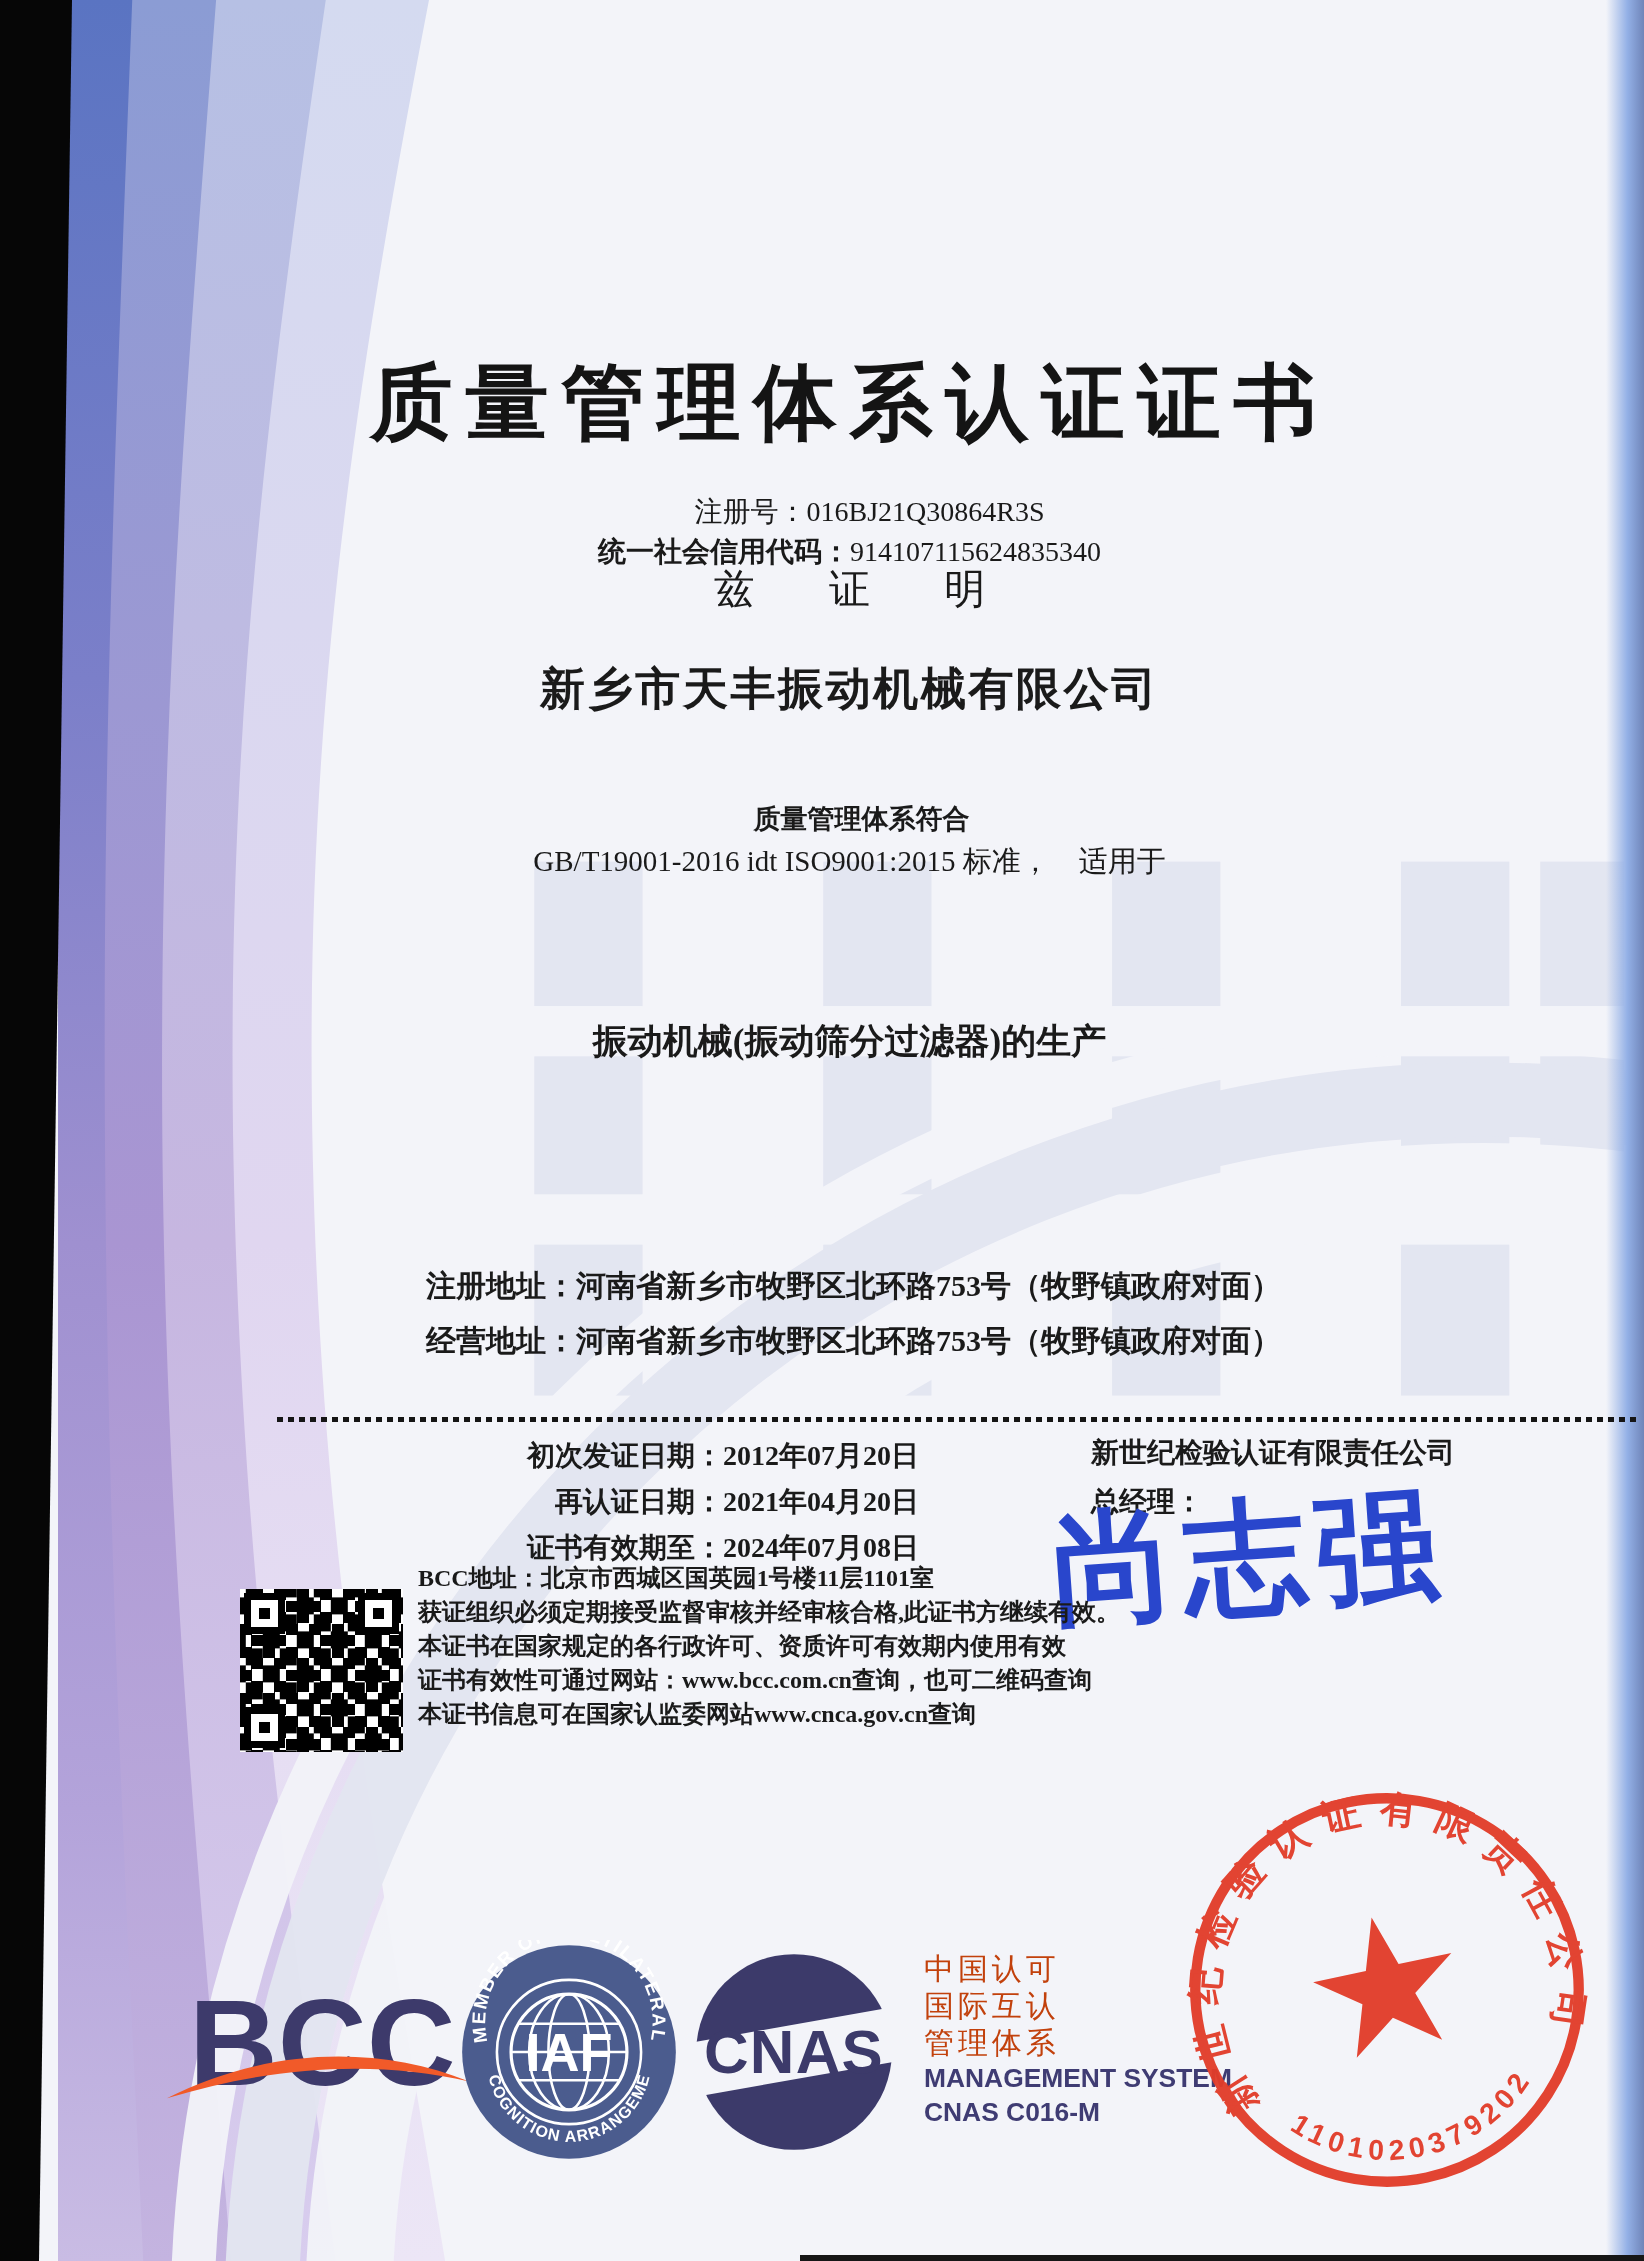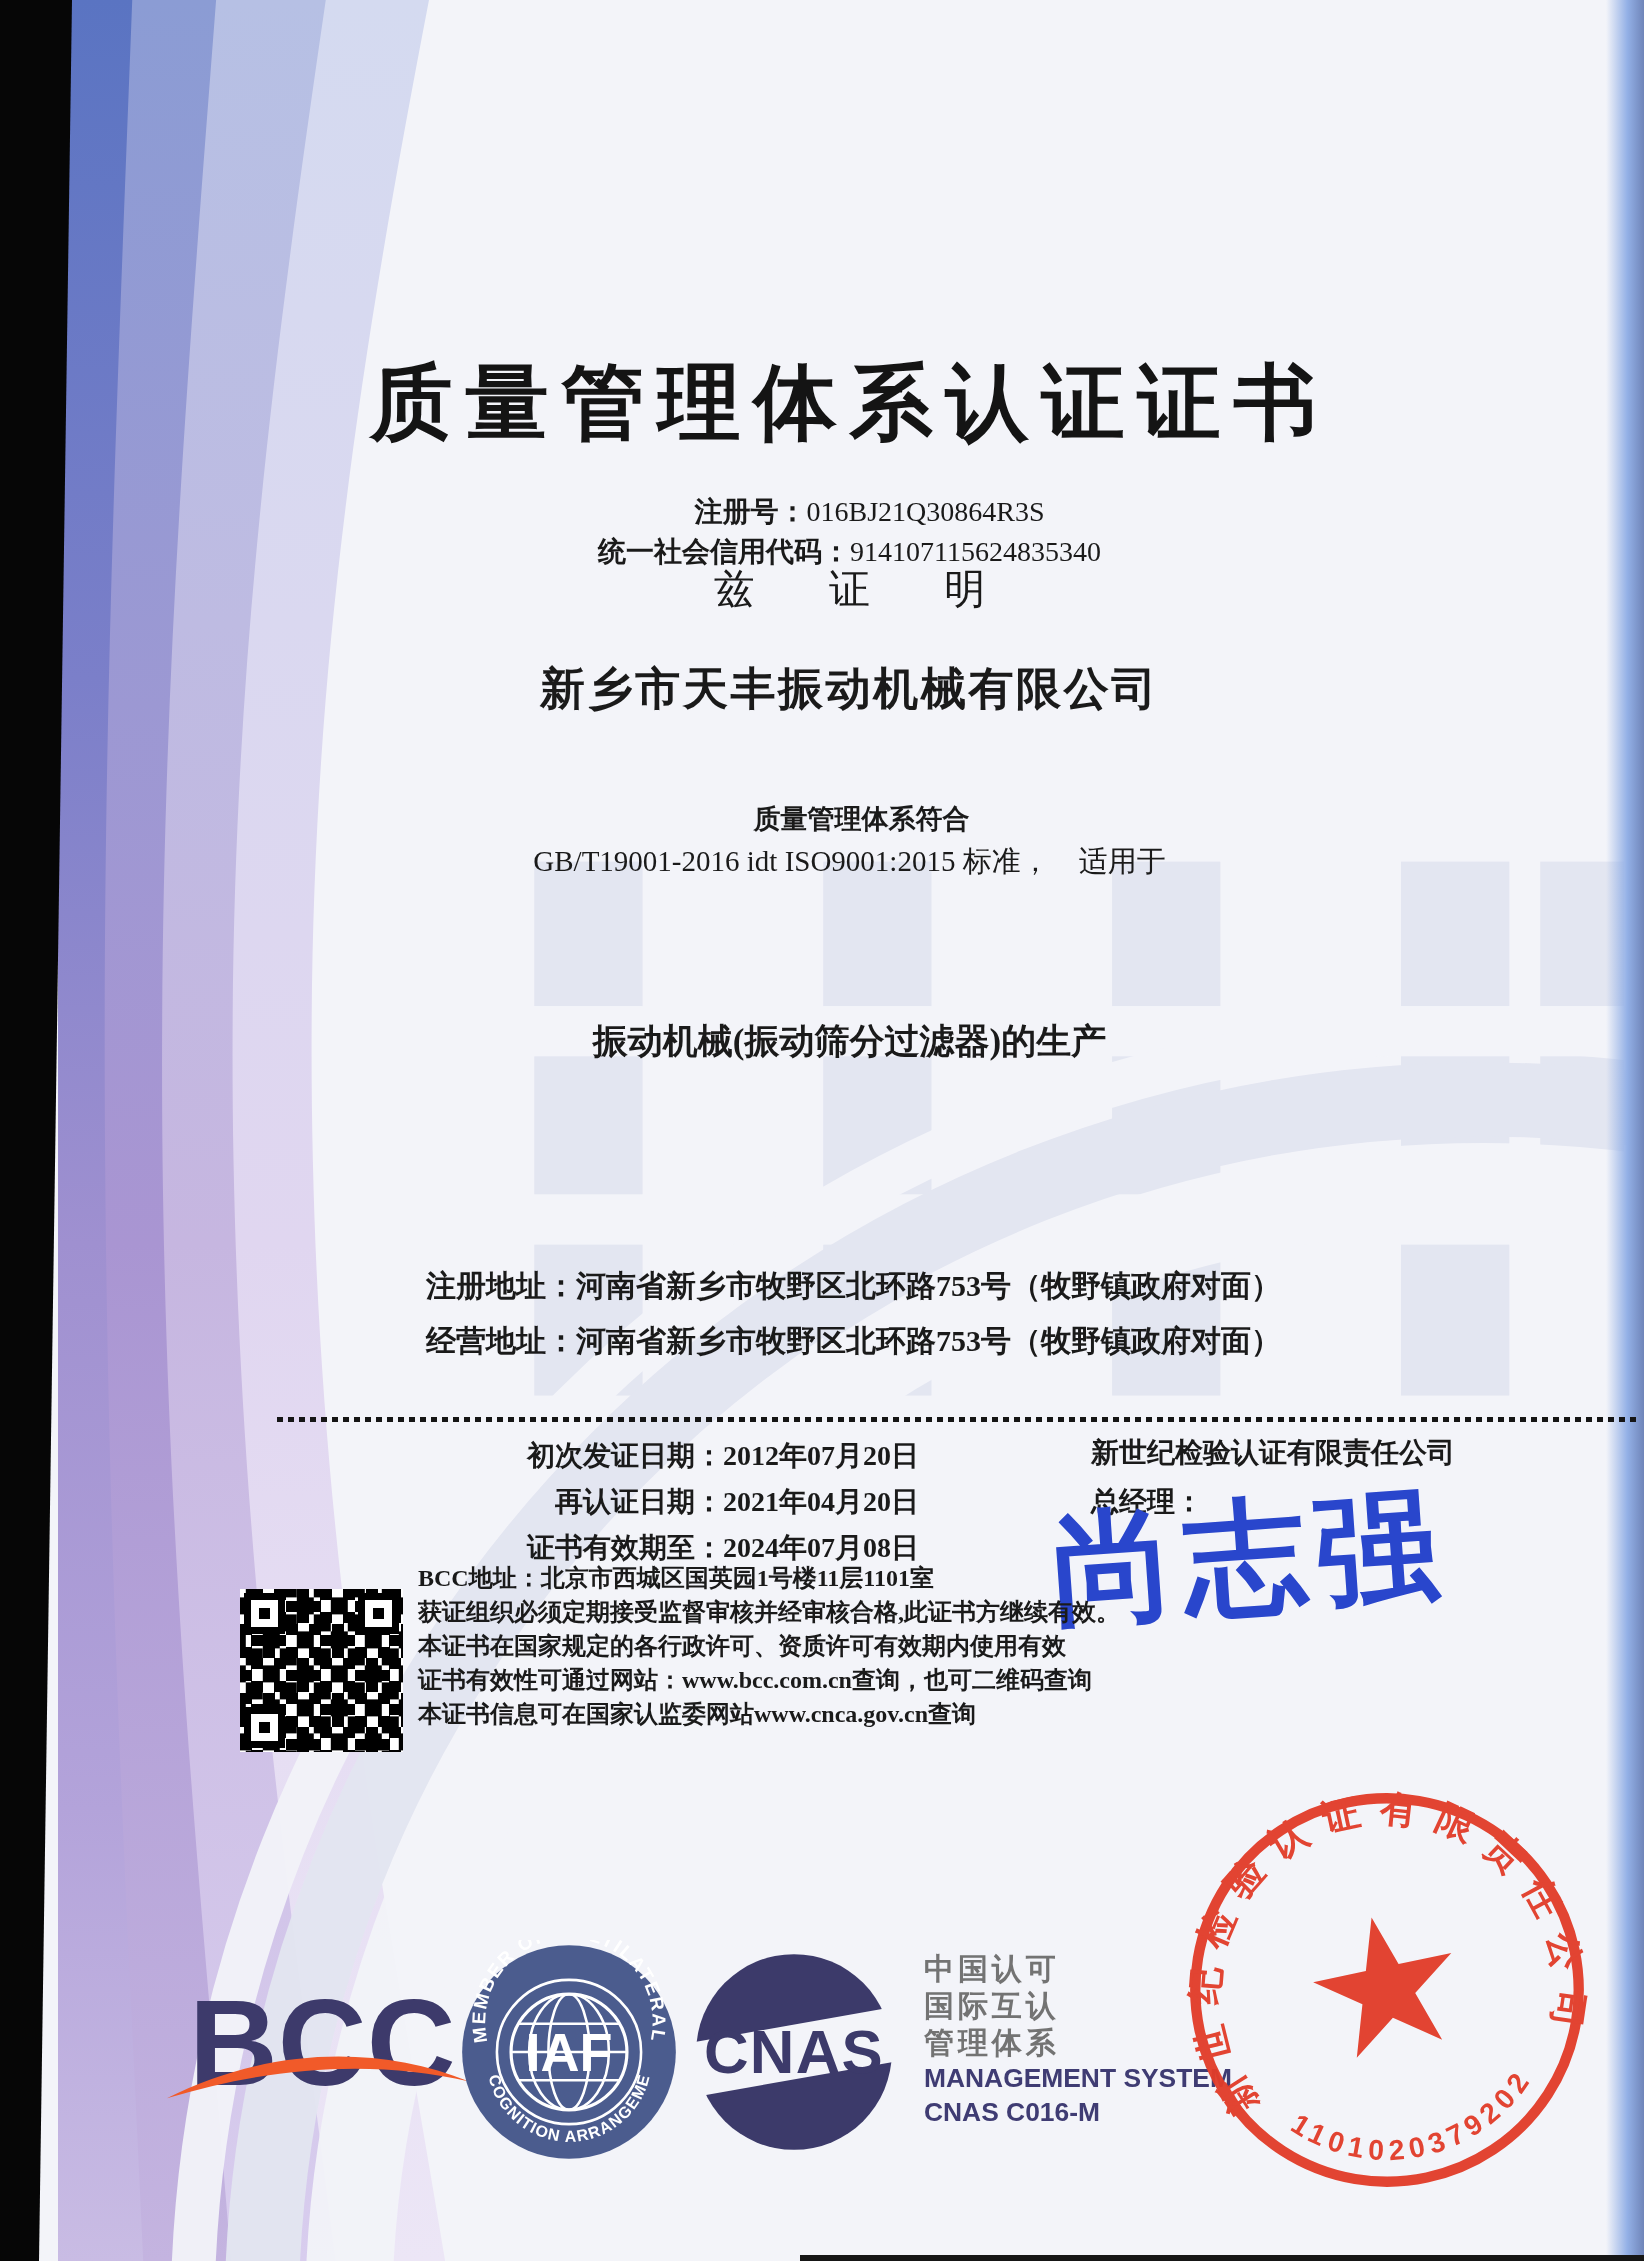--- a/index.html
+++ b/index.html
@@ -11,21 +11,21 @@
   
   .edge-left{left:0;top:0;width:72px;height:2261px;background:#060606;
              clip-path:polygon(0 0,72px 0,39px 100%,0 100%);}
   .edge-bottom{left:800px;top:2255px;width:845px;height:5.8px;background:#161616;}
   .edge-right{left:1606px;top:0;width:39px;height:2261px;
               background:linear-gradient(to right,rgba(140,170,226,0),#93b0e6 55%,#6d82b6 100%);}
 
   
   .title{top:348px;font-size:83px;font-weight:700;letter-spacing:13px;color:#141414;}
   .reg-line{top:493px;font-size:28px;}
-  .reg-line .lbl{font-weight:700;margin-left:40px;}
+  .reg-line .lbl{font-weight:400;margin-left:40px;}
   .credit-line{top:533px;font-size:28px;}
   .credit-line .lbl{font-weight:700;}
   .hereby{top:562px;font-size:41px;font-weight:400;letter-spacing:32px;text-indent:32px;}
   .company{top:659px;font-size:45px;font-weight:700;letter-spacing:2.6px;}
   .conform{top:801px;font-size:27px;font-weight:600;padding-left:12px;}
   .standard{top:842px;font-size:29px;font-weight:500;}
   .scope{top:1018px;font-size:35px;font-weight:700;}
 
   .addr-block{left:426px;top:1258px;font-size:30px;font-weight:700;line-height:55px;white-space:nowrap;}
   .dotted{left:277px;top:1417px;width:1362px;height:4.5px;
@@ -46,21 +46,21 @@
   .finder{position:absolute;width:41px;height:41px;border:7px solid #000;background:#fff;box-sizing:border-box;}
   .finder::after{content:"";position:absolute;left:7.7px;top:7.7px;width:11.6px;height:11.6px;background:#000;}
   .f-tl{left:3.9px;top:3.9px;} .f-tr{right:3.9px;top:3.9px;} .f-bl{left:3.9px;bottom:3.9px;}
 
   .fine-print{left:418px;top:1561px;width:761px;font-size:24px;font-weight:600;line-height:34px;white-space:nowrap;}
 
   
   .bcc-text{left:189px;top:1981px;font-family:"Liberation Sans","DejaVu Sans",sans-serif;
             font-size:123px;font-weight:800;color:#3d3a6b;letter-spacing:0px;line-height:123px;}
   .accred{left:924px;top:1950px;font-family:"Liberation Sans","DejaVu Sans",sans-serif;}
-  .accred .cn{font-size:30px;line-height:37px;color:#737373;font-weight:700;letter-spacing:3.9px;}
+  .accred .cn{font-size:30px;line-height:37px;color:#c2410c;font-weight:400;letter-spacing:3.9px;}
   .accred .en{font-size:26.4px;line-height:34px;color:#3f3c73;font-weight:800;}
 </style>
 </head>
 <body>
 
 <div class="page">
 
   <svg class="abs" style="left:0;top:0" width="1645" height="2261" viewBox="0 0 2550 3506" preserveAspectRatio="none">
     <defs>
       <linearGradient id="g1" x1="0" y1="0" x2="0" y2="1">

